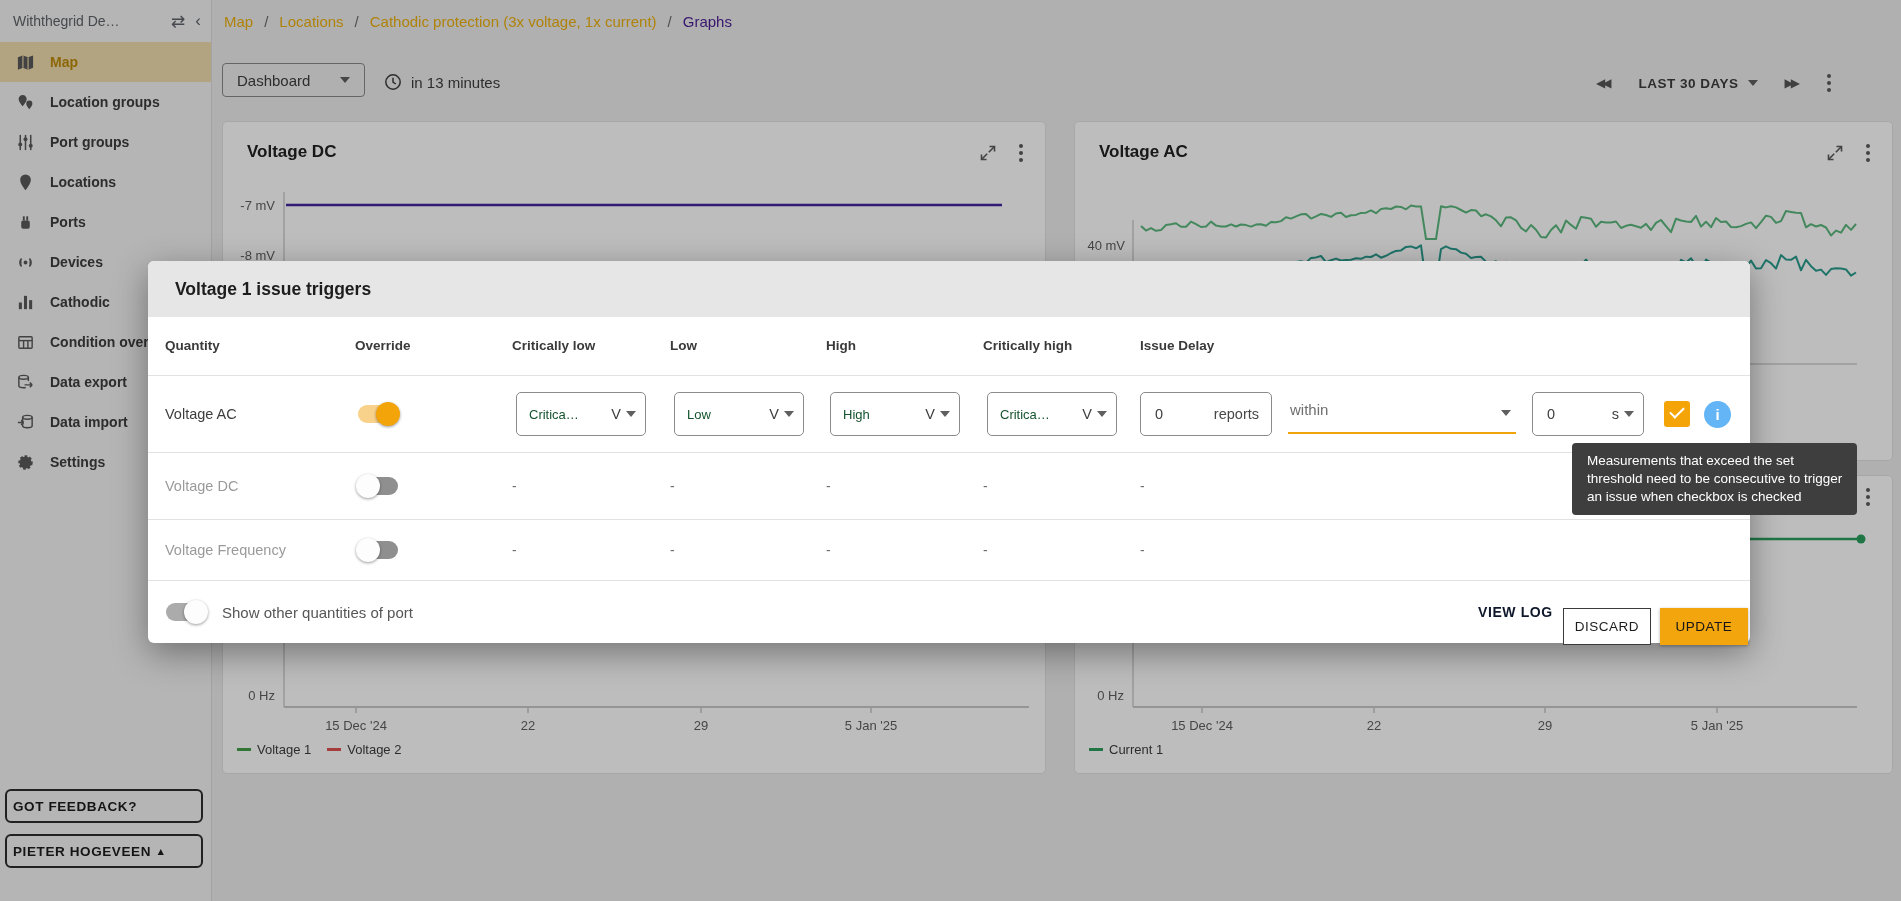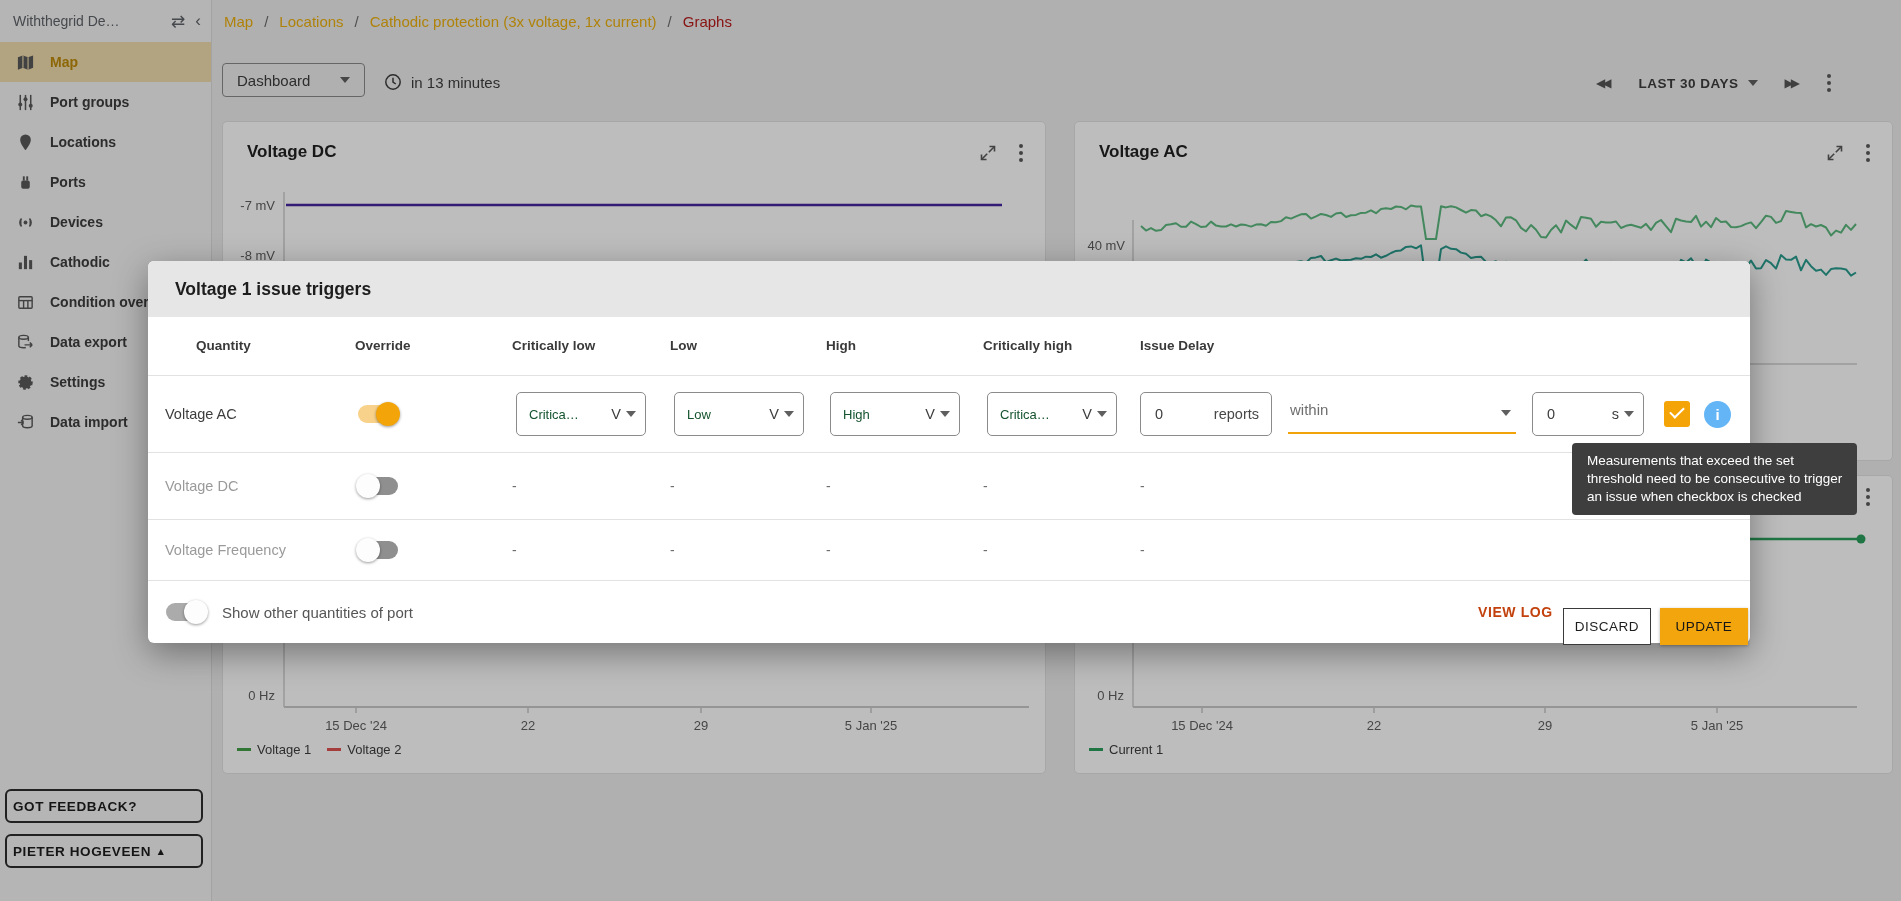--- a/index.html
+++ b/index.html
@@ -20,21 +20,21 @@
   .sb-item.active .lb{color:#bf8c0a;}
   .si{width:19px;height:19px;}
   .si *{fill:#5a5a5a;}
   .si.stroked *{fill:none;stroke:#5a5a5a;}
   .sb-btn{position:absolute;left:5px;width:198px;height:34px;border:2px solid #2d2d2d;border-radius:6px;
           display:flex;align-items:center;justify-content:flex-start;gap:7px;
           font-size:13.5px;font-weight:bold;letter-spacing:.6px;color:#1d1d1d;background:transparent;box-sizing:border-box;}
   
   #breadcrumb{position:absolute;left:224px;top:13px;display:flex;gap:11px;font-size:15px;color:#6b6b6b;align-items:center;}
   #breadcrumb .bc-link{color:#edb00e;}
-  #breadcrumb .bc-cur{color:#b91c1c;}
+  #breadcrumb .bc-cur{color:#4c1d95;}
   #dash-btn{position:absolute;left:222px;top:63px;width:143px;height:34px;border:1px solid #8a8a8a;border-radius:4px;
             display:flex;align-items:center;justify-content:space-between;padding:0 14px;box-sizing:border-box;
             font-size:15px;color:#3d3d3d;background:transparent;}
   #sched{position:absolute;left:383px;top:72px;display:flex;align-items:center;gap:8px;font-size:15px;color:#3d3d3d;}
   #rangebar{position:absolute;left:1596px;top:74px;display:flex;align-items:center;gap:27px;color:#4a4a4a;}
   .ff{font-size:12px;letter-spacing:-3px;color:#555;padding-right:3px;}
   #range-lbl{font-size:13.5px;font-weight:bold;letter-spacing:.5px;color:#3d3d3d;}
   .car{width:0;height:0;border-left:5px solid transparent;border-right:5px solid transparent;border-top:6px solid #5f5f5f;display:inline-block;}
   .kebab{display:flex;flex-direction:column;gap:3px;cursor:pointer;}
   .kebab i{width:4px;height:4px;border-radius:50%;background:#5a5a5a;display:block;}
@@ -80,21 +80,21 @@
   .sel{position:absolute;top:16px;height:42px;border-bottom:2px solid #f0a40a;box-sizing:border-box;}
   .sel .tx{position:absolute;left:2px;top:9px;font-size:15px;color:#6f6f6f;}
   .sel .car{position:absolute;right:5px;top:18px;}
   .cbx{position:absolute;width:26px;height:26px;border-radius:3px;background:#f5a408;}
   .cbx:after{content:"";position:absolute;left:6px;top:6px;width:12px;height:6px;border-left:2.5px solid #fff;
              border-bottom:2.5px solid #fff;transform:rotate(-45deg);}
   .info{position:absolute;width:27px;height:27px;border-radius:50%;background:#64b5f6;color:#fff;font-weight:bold;
         font-size:15px;display:flex;align-items:center;justify-content:center;}
   .m-foot{position:relative;height:66px;}
   .foot-lbl{position:absolute;left:74px;top:23px;font-size:15px;color:#565656;}
-  .txt-btn{position:absolute;top:22px;font-size:14px;font-weight:bold;letter-spacing:.6px;color:#c2410c;background:none;border:none;}
+  .txt-btn{position:absolute;top:22px;font-size:14px;font-weight:bold;letter-spacing:.6px;color:#0f172a;background:none;border:none;}
   .m-btn{position:absolute;top:14px;height:37px;border-radius:0;display:flex;align-items:center;justify-content:center;
          font-size:13.5px;font-weight:normal;letter-spacing:.5px;box-sizing:border-box;margin-top:13px;}
   #discard-btn{left:1415px;width:88px;border:1.5px solid #3a3a3a;color:#1d1d1d;background:#fff;}
   #update-btn{left:1512px;width:88px;background:#f2a50c;color:#161616;border:none;box-shadow:0 1px 3px rgba(0,0,0,.3);}
   
   #tooltip{position:absolute;left:1572px;top:443px;background:#3e3e3e;color:#fff;border-radius:4px;
            padding:9px 15px;font-size:13.5px;line-height:18px;z-index:70;width:max-content;}
   #tooltip span{display:block;white-space:nowrap;}
 </style>
 </head>
@@ -111,20 +111,31 @@
     </div>
 
     <div class="sb-item active">
       <span class="ic">
         <svg class="si" viewBox="0 0 20 20">
             <path d="M2 4.5 L7.3 2.5 12.7 4.5 18 2.5 V15.5 L12.7 17.5 7.3 15.5 2 17.5 Z" fill="#c5920c"></path>
             <path d="M7.3 2.5 V15.5 M12.7 4.5 V17.5" stroke="#f0ddae" stroke-width="1.2" fill="none"></path>
           </svg>
       </span>
       <span class="lb">Map</span>
+    </div>
+    <div class="sb-item">
+      <span class="ic">
+        <svg class="si" viewBox="0 0 20 20">
+            <path d="M7 2a4.2 4.2 0 0 0-4.2 4.4C2.8 9.6 7 14 7 14s4.2-4.4 4.2-7.6A4.2 4.2 0 0 0 7 2z"></path>
+            <circle cx="7" cy="6.3" r="1.5" fill="#f4f4f4"></circle>
+            <path d="M14 8a3.2 3.2 0 0 0-3.2 3.3C10.8 13.7 14 17 14 17s3.2-3.3 3.2-5.7A3.2 3.2 0 0 0 14 8z"></path>
+            <circle cx="14" cy="11.2" r="1.1" fill="#f4f4f4"></circle>
+          </svg>
+      </span>
+      <span class="lb">Location groups</span>
     </div>
     <div class="sb-item">
       <span class="ic">
         <svg class="si" viewBox="0 0 20 20">
             <g stroke="#5a5a5a" stroke-width="1.6">
               <line x1="4.5" y1="2" x2="4.5" y2="18"></line>
               <line x1="10" y1="2" x2="10" y2="18"></line>
               <line x1="15.5" y1="2" x2="15.5" y2="18"></line>
             </g>
             <circle cx="4.5" cy="12" r="2.1"></circle>
@@ -196,39 +207,39 @@
               <path d="M3 4.5v9c0 1.1 2.2 2 5 2 .8 0 1.6-.07 2.3-.2"></path>
               <path d="M13 4.5v4"></path>
               <path d="M9 12.5h8m0 0-2.5-2.5M17 12.5l-2.5 2.5"></path>
             </g>
           </svg>
       </span>
       <span class="lb">Data export</span>
     </div>
     <div class="sb-item">
       <span class="ic">
-        <svg class="si" viewBox="0 0 20 20">
-            <circle cx="10" cy="10" r="6.2" fill="none" stroke="#5a5a5a" stroke-width="2.8" stroke-dasharray="2.7 1.9"></circle>
-            <circle cx="10" cy="10" r="4.8" fill="none" stroke="#5a5a5a" stroke-width="2.4"></circle>
-            <circle cx="10" cy="10" r="1.7" fill="#f4f4f4"></circle>
-          </svg>
-      </span>
-      <span class="lb">Settings</span>
-    </div>
-    <div class="sb-item">
-      <span class="ic">
         <svg class="si stroked" viewBox="0 0 20 20">
             <g stroke-width="1.5">
               <ellipse cx="12" cy="4.5" rx="5" ry="2"></ellipse>
               <path d="M7 4.5v9c0 1.1 2.2 2 5 2 2.8 0 5-.9 5-2v-9"></path>
               <path d="M2 10h6m0 0L5.5 7.5M8 10l-2.5 2.5"></path>
             </g>
           </svg>
       </span>
       <span class="lb">Data import</span>
+    </div>
+    <div class="sb-item">
+      <span class="ic">
+        <svg class="si" viewBox="0 0 20 20">
+            <circle cx="10" cy="10" r="6.2" fill="none" stroke="#5a5a5a" stroke-width="2.8" stroke-dasharray="2.7 1.9"></circle>
+            <circle cx="10" cy="10" r="4.8" fill="none" stroke="#5a5a5a" stroke-width="2.4"></circle>
+            <circle cx="10" cy="10" r="1.7" fill="#f4f4f4"></circle>
+          </svg>
+      </span>
+      <span class="lb">Settings</span>
     </div>
 
     <button class="sb-btn" style="top:789px;">
       <span>GOT FEEDBACK?</span>
     </button>
     <button class="sb-btn" style="top:834px;">
       <span>PIETER HOGEVEEN</span>
       <span style="font-size:11px;">▴</span>
     </button>
   </div>
@@ -394,21 +405,21 @@
 </div>
 
 <div id="overlay"></div>
 
 <div id="modal">
   <div class="m-head">
     <span>Voltage 1 issue triggers</span>
   </div>
 
   <div class="m-cols">
-    <span class="m-col" style="left:17px;margin-left:31px;">Quantity</span>
+    <span class="m-col" style="left:17px;">Quantity</span>
     <span class="m-col" style="left:207px;">Override</span>
     <span class="m-col" style="left:364px;">Critically low</span>
     <span class="m-col" style="left:522px;">Low</span>
     <span class="m-col" style="left:678px;">High</span>
     <span class="m-col" style="left:835px;">Critically high</span>
     <span class="m-col" style="left:992px;">Issue Delay</span>
   </div>
 
   <div class="m-row" style="height:76px;">
     <span class="q-lbl" style="top:30px;">Voltage AC</span>

